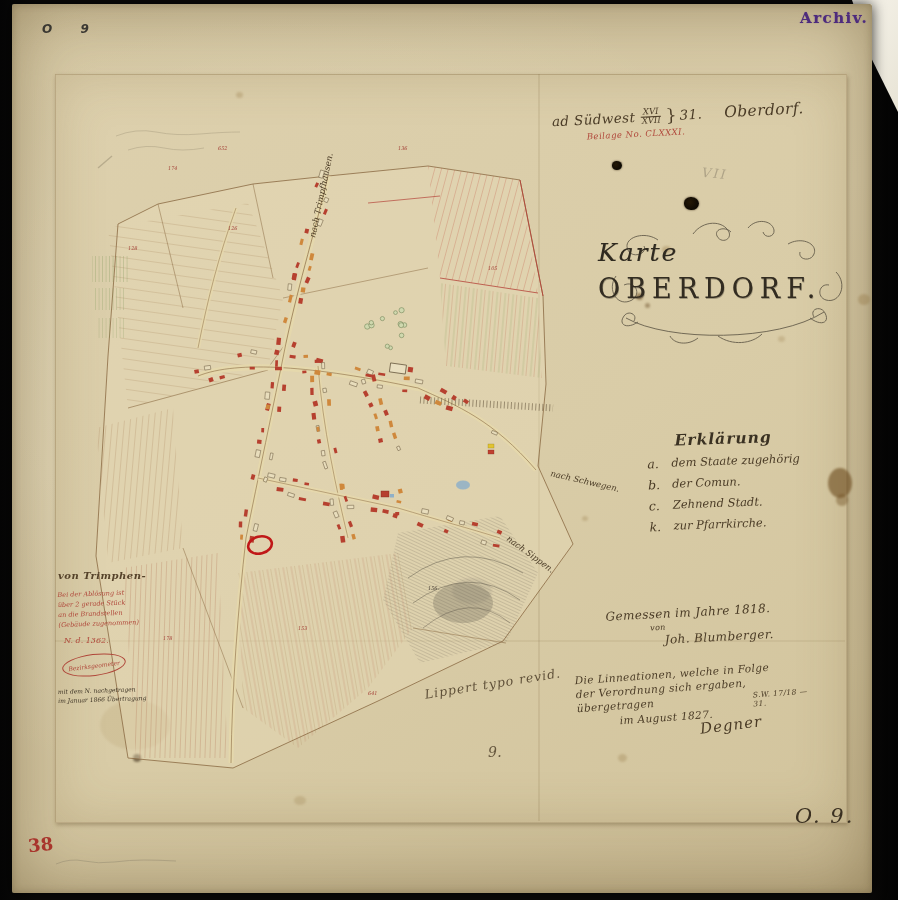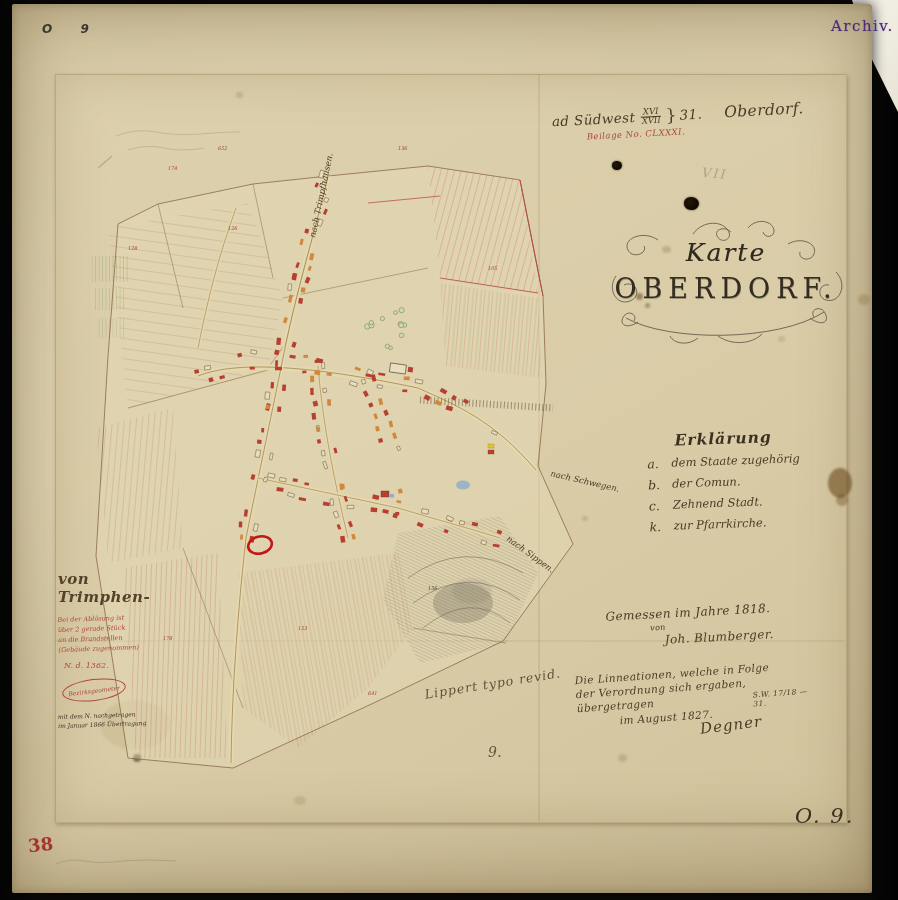--- a/index.html
+++ b/index.html
@@ -20,51 +20,51 @@
   .crease{background:rgba(115,92,52,.12);}
   #white-corner{right:0;top:0;width:46px;height:112px;background:linear-gradient(120deg,#f6f3ea,#e8e4d6);
          clip-path:polygon(0 0,100% 0,100% 100%,42% 52%);box-shadow:-2px 2px 5px rgba(0,0,0,.6);}
   .stain{position:absolute;border-radius:50%;filter:blur(1px);}
   .hole{position:absolute;border-radius:46% 54% 52% 48%;background:radial-gradient(circle at 40% 40%,#241806,#0d0903 70%);box-shadow:0 0 2px rgba(40,25,5,.8);}
   
   .hand{font-style:italic;color:#4a3b26;letter-spacing:.4px;}
   .hand-red{font-style:italic;color:#b0473a;}
   #mark-top-left{left:42px;top:22px;font-family:"DejaVu Sans",sans-serif;font-weight:700;font-style:italic;
         font-size:12px;letter-spacing:12px;color:#2c2b28;opacity:.9;}
-  #archiv{left:800px;top:17px;font-weight:400;font-size:15px;letter-spacing:1.5px;color:#4d2b7d;
-        text-shadow:0 0 1px rgba(77,43,125,.55);margin-left:31px;}
+  #archiv{left:800px;top:9px;font-weight:700;font-size:15px;letter-spacing:1.5px;color:#4d2b7d;
+        text-shadow:0 0 1px rgba(77,43,125,.55);}
   #header{left:552px;top:104px;width:280px;transform:rotate(-3deg);}
   #header .row{display:flex;align-items:center;font-size:13.5px;}
   #header .frac{display:inline-block;text-align:center;font-size:8.5px;line-height:1.1;margin:0 2px 0 6px;color:#4a3b26;font-style:italic;}
   #header .frac .top{border-bottom:1px solid #4a3b26;padding:0 2px;}
   #header .brace{font-size:17px;color:#4a3b26;margin:0 3px;}
   #header .place{margin-left:22px;font-size:15.5px;}
   #header .redline{font-size:8.5px;margin:2px 0 0 34px;letter-spacing:.5px;}
   #faint-vii{left:702px;top:166px;font-size:13px;color:#6a6152;opacity:.38;font-style:italic;transform:rotate(6deg);letter-spacing:2px;}
-  #title-block{left:598px;top:214px;width:256px;height:136px;text-align:center;}
+  #title-block{left:598px;top:214px;width:256px;height:136px;}
   #title-line1{position:relative;top:24px;font-size:25px;font-style:italic;color:#2f2a20;letter-spacing:2px;
         text-shadow:.4px .4px 0 rgba(47,42,32,.4);}
   #title-line2{position:relative;top:30px;font-size:27px;letter-spacing:6px;color:#322c21;
         text-shadow:.5px .5px 0 rgba(50,44,33,.35);}
   #legend{left:648px;top:428px;width:200px;transform:rotate(-2deg);}
   #legend .ltitle{font-weight:700;font-size:15.5px;letter-spacing:1px;color:#3a3122;margin-left:28px;font-style:italic;}
   #legend .lrow{display:flex;margin-top:6px;font-size:11.5px;}
   #legend .lkey{width:24px;font-style:italic;color:#4a3b26;font-size:12.5px;}
   #legend .llab{font-style:italic;color:#4a3b26;}
   #survey{left:606px;top:604px;width:220px;transform:rotate(-3deg);font-size:12px;}
   #survey .s2{font-size:8px;margin:2px 0 1px 44px;}
   #survey .s3{margin-left:58px;}
   #transfer{left:576px;top:666px;width:210px;transform:rotate(-4deg);font-size:10.5px;line-height:1.35;}
   #transfer .t4{margin-left:42px;}
   #signature{left:700px;top:716px;font-size:15px;transform:rotate(-7deg);letter-spacing:1px;}
   #reference{left:753px;top:688px;font-size:7.5px;transform:rotate(-4deg);width:70px;line-height:1.2;}
   #lippert{left:424px;top:676px;font-size:12.5px;transform:rotate(-9deg);letter-spacing:1px;opacity:.85;}
   #page-9{left:488px;top:744px;font-size:14px;opacity:.8;}
   #margin-block{left:58px;top:570px;width:118px;}
-  #margin-block .mhead{font-size:15px;font-style:italic;font-weight:700;color:#55422a;letter-spacing:.5px;}
+  #margin-block .mhead{font-size:10px;font-style:italic;font-weight:700;color:#55422a;letter-spacing:.5px;}
   #margin-block .mred{font-size:6.5px;line-height:1.55;margin-top:7px;transform:rotate(-2deg);}
   #margin-block .mdate{font-size:8px;margin-top:8px;margin-left:6px;}
   #stamp-oval{margin-top:9px;margin-left:4px;width:62px;height:20px;border:1.4px solid #b0473a;border-radius:50%;
         transform:rotate(-7deg);display:flex;align-items:center;justify-content:center;
         font-size:6px;color:#b0473a;font-style:italic;}
   #margin-block .mblack{font-size:6px;line-height:1.5;margin-top:9px;color:#3c3224;font-style:italic;transform:rotate(-2deg);}
   #mark-38{left:28px;top:834px;font-size:18px;font-weight:700;transform:rotate(-6deg);color:#a8352c;}
   #mark-o9{left:795px;top:804px;font-size:21px;font-style:italic;color:#3a3021;letter-spacing:2px;}
   #pencil-bottom{left:52px;top:852px;opacity:.4;}
   svg text{font-family:"DejaVu Serif",serif;}

